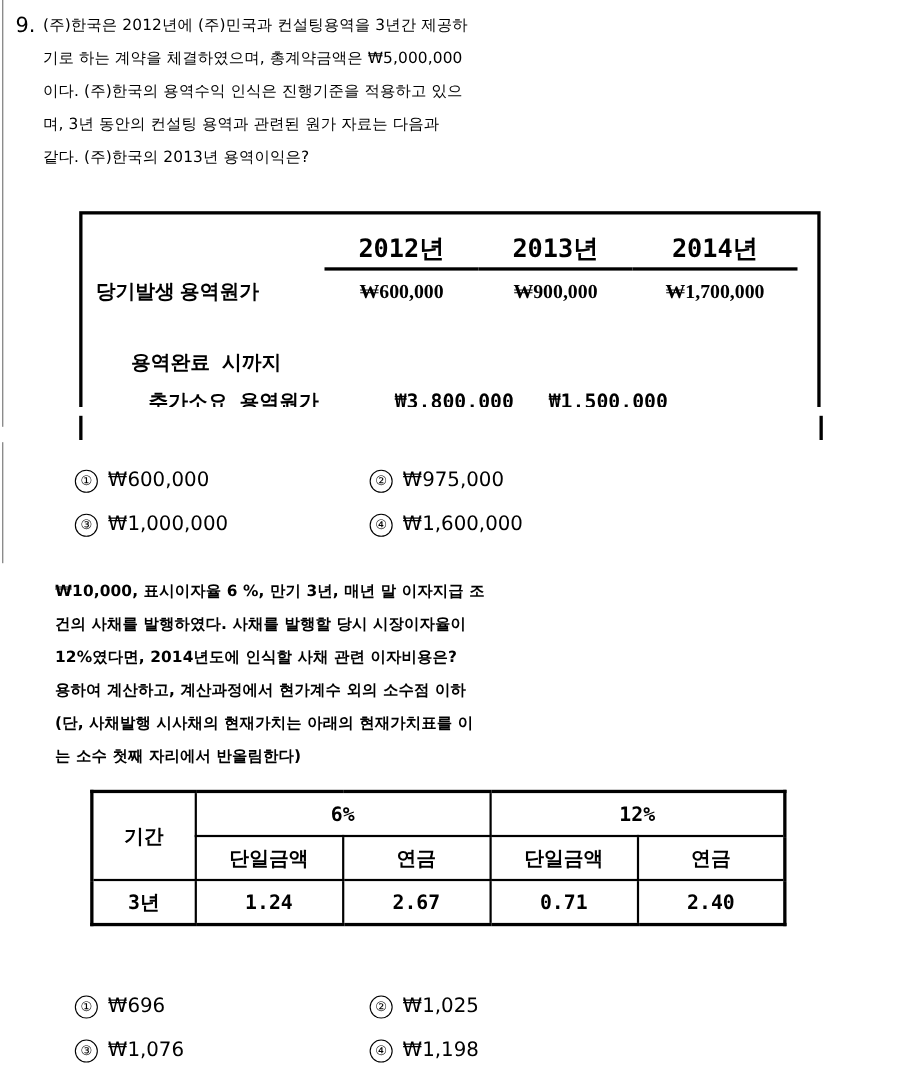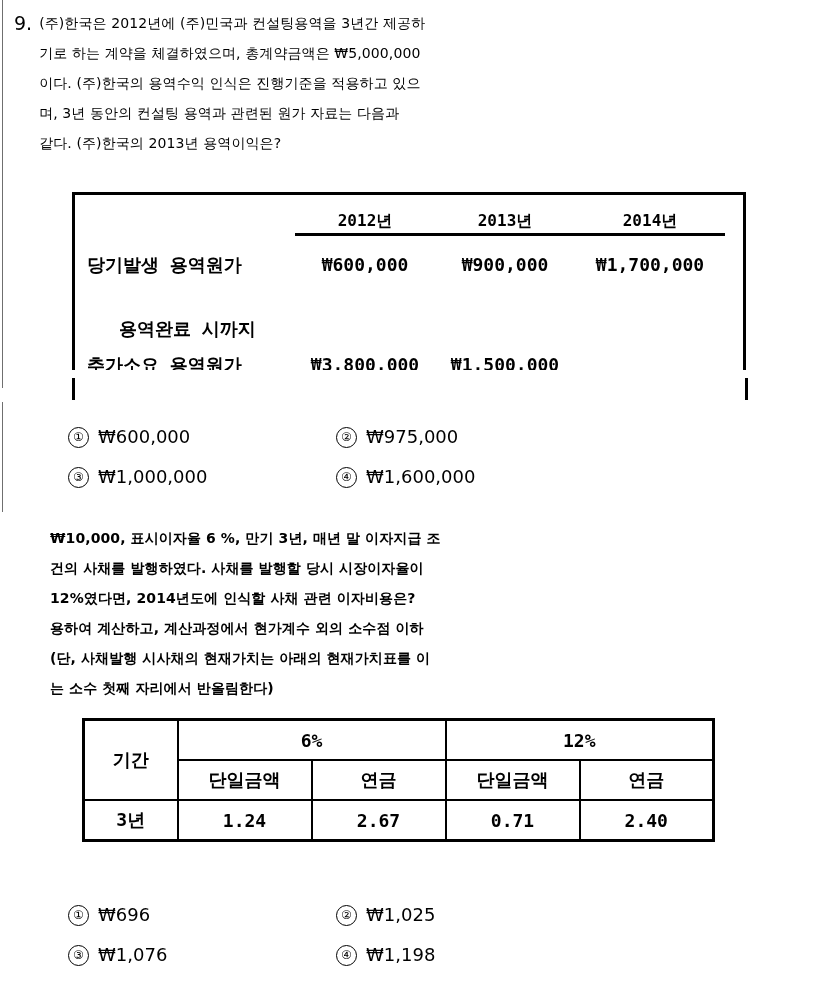--- a/index.html
+++ b/index.html
@@ -68,21 +68,21 @@
     border: 3px solid #000;
     box-sizing: border-box;
     background: #fff;
   }
   .cost-head {
     position: absolute;
     top: 16px;
     left: 0;
     width: 100%;
     display: flex;
-    font-size: 16px;
+    font-size: 23px;
     font-weight: bold;
     font-family: "DejaVu Sans Mono", "Liberation Mono", monospace;
   }
   .cost-head .spacer { width: 220px; }
   .cost-head .yr {
     width: 140px;
     text-align: center;
     border-bottom: 3px solid #000;
     padding-bottom: 1px;
   }
@@ -95,23 +95,23 @@
     display: flex;
     align-items: baseline;
     font-size: 18px;
     font-weight: bold;
     font-family: "DejaVu Sans Mono", "Liberation Mono", monospace;
     white-space: nowrap;
   }
   .cost-row .lbl { width: 220px; padding-left: 12px; box-sizing: border-box; }
   .cost-row .val { width: 140px; text-align: center; }
   .cost-row .val.wide { width: 150px; }
-  #cost-row-1 { top: 58px; }
+  #cost-row-1 { top: 58px; font-family: Liberation Serif, serif; }
   #cost-row-2-label { top: 122px; left: 12px; width: auto; margin-left: 32px; }
-  #cost-row-3 { top: 158px; }
+  #cost-row-3 { top: 158px; padding-left: 48px; }
   .stub-left {
     position: absolute;
     left: 72px;
     top: 378px;
     width: 3px;
     height: 22px;
     background: #000;
   }
   .stub-right {
     position: absolute;

